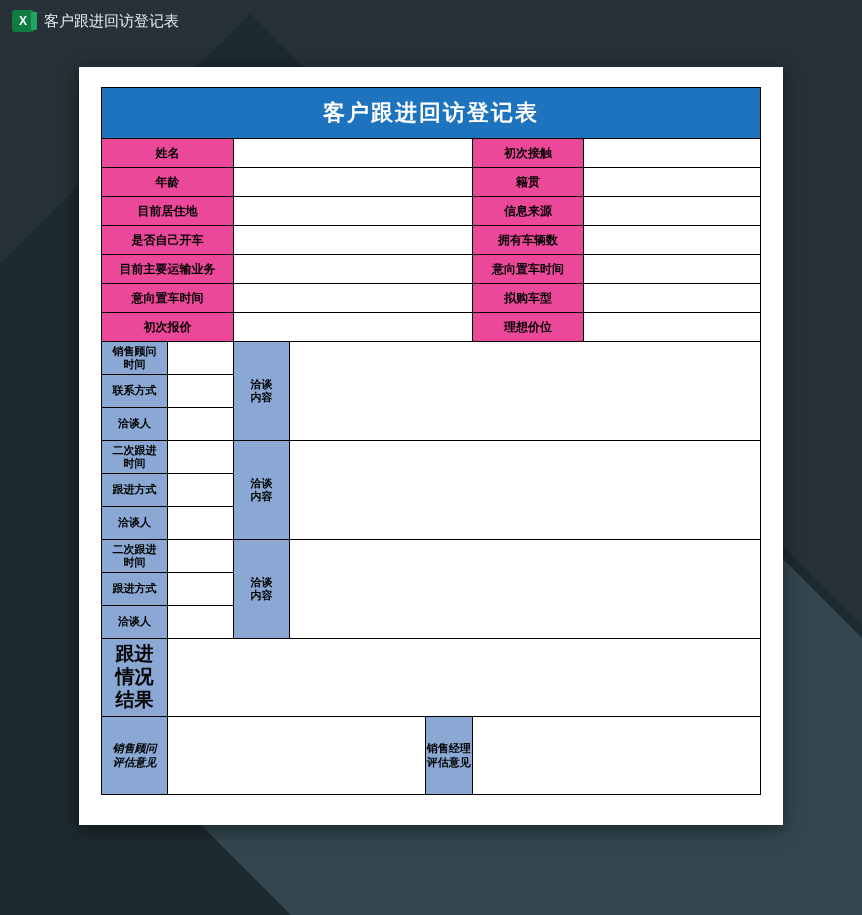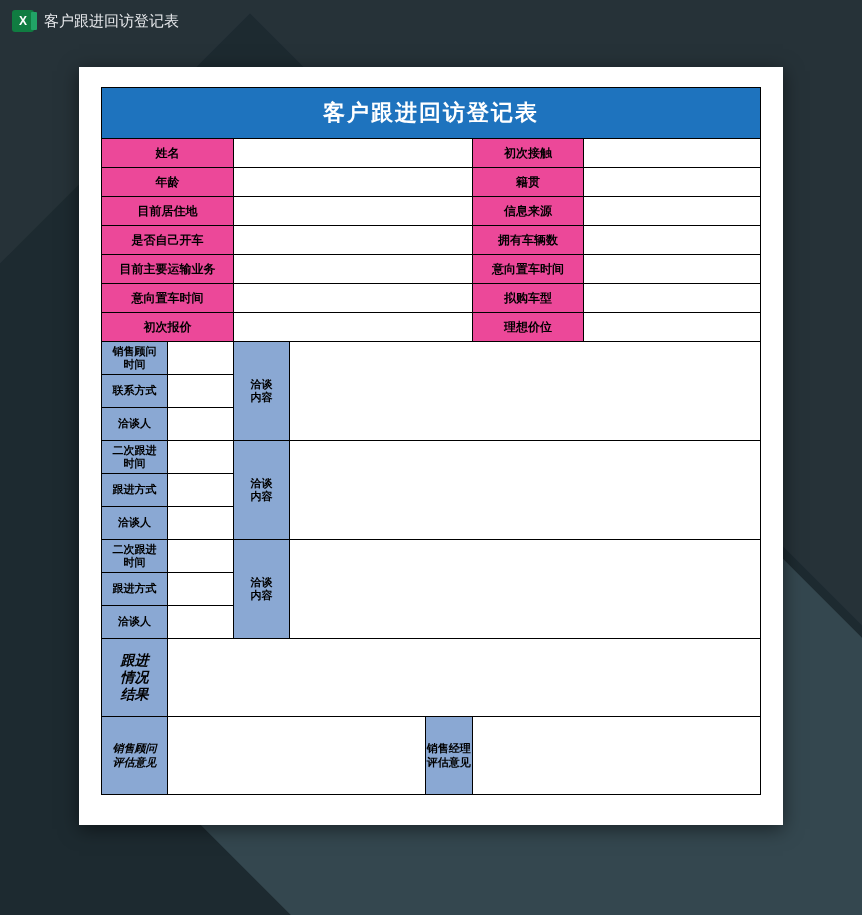--- a/index.html
+++ b/index.html
@@ -220,21 +220,21 @@
     <tr class="h-contact">
       <td class="lbl-narrow">跟进方式</td>
       <td class="val"></td>
     </tr>
     <tr class="h-contact">
       <td class="lbl-narrow">洽谈人</td>
       <td class="val"></td>
     </tr>
 
     <tr>
-      <td class="lbl-narrow" style="height:75px; font-size:14px; white-space:pre-line;font-style:italic;">跟进
+      <td class="lbl-narrow" style="height:75px; font-size:19px; white-space:pre-line;">跟进
 情况
 结果</td>
       <td colspan="6" class="val"></td>
     </tr>
 
     <tr>
       <td class="lbl-narrow" style="height:75px; white-space:pre-line;font-style:italic;">销售顾问
 评估意见</td>
       <td colspan="3" class="val"></td>
       <td class="lbl-narrow" style="white-space:pre-line;">销售经理

